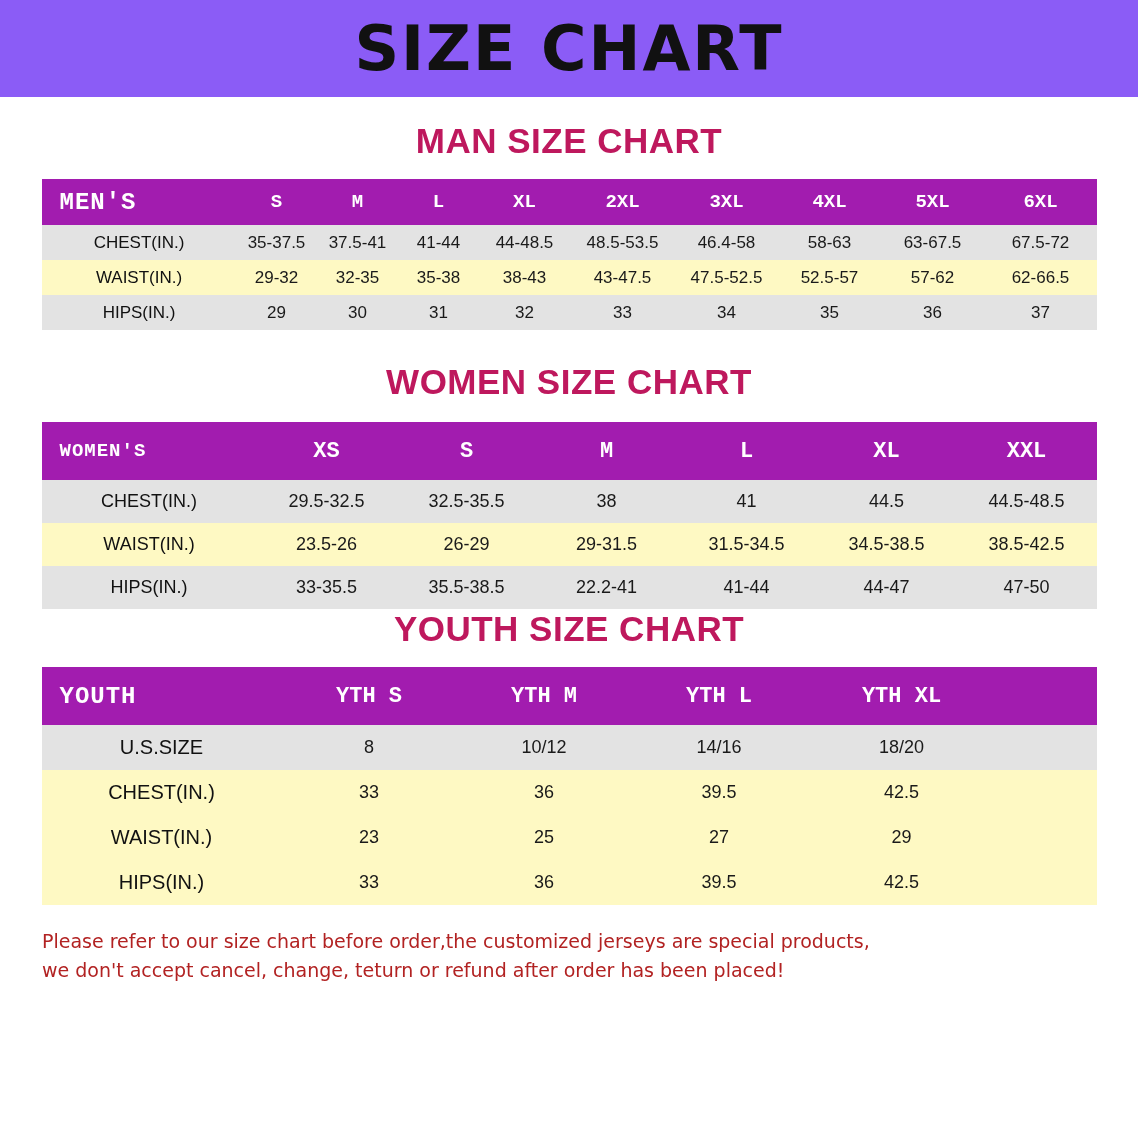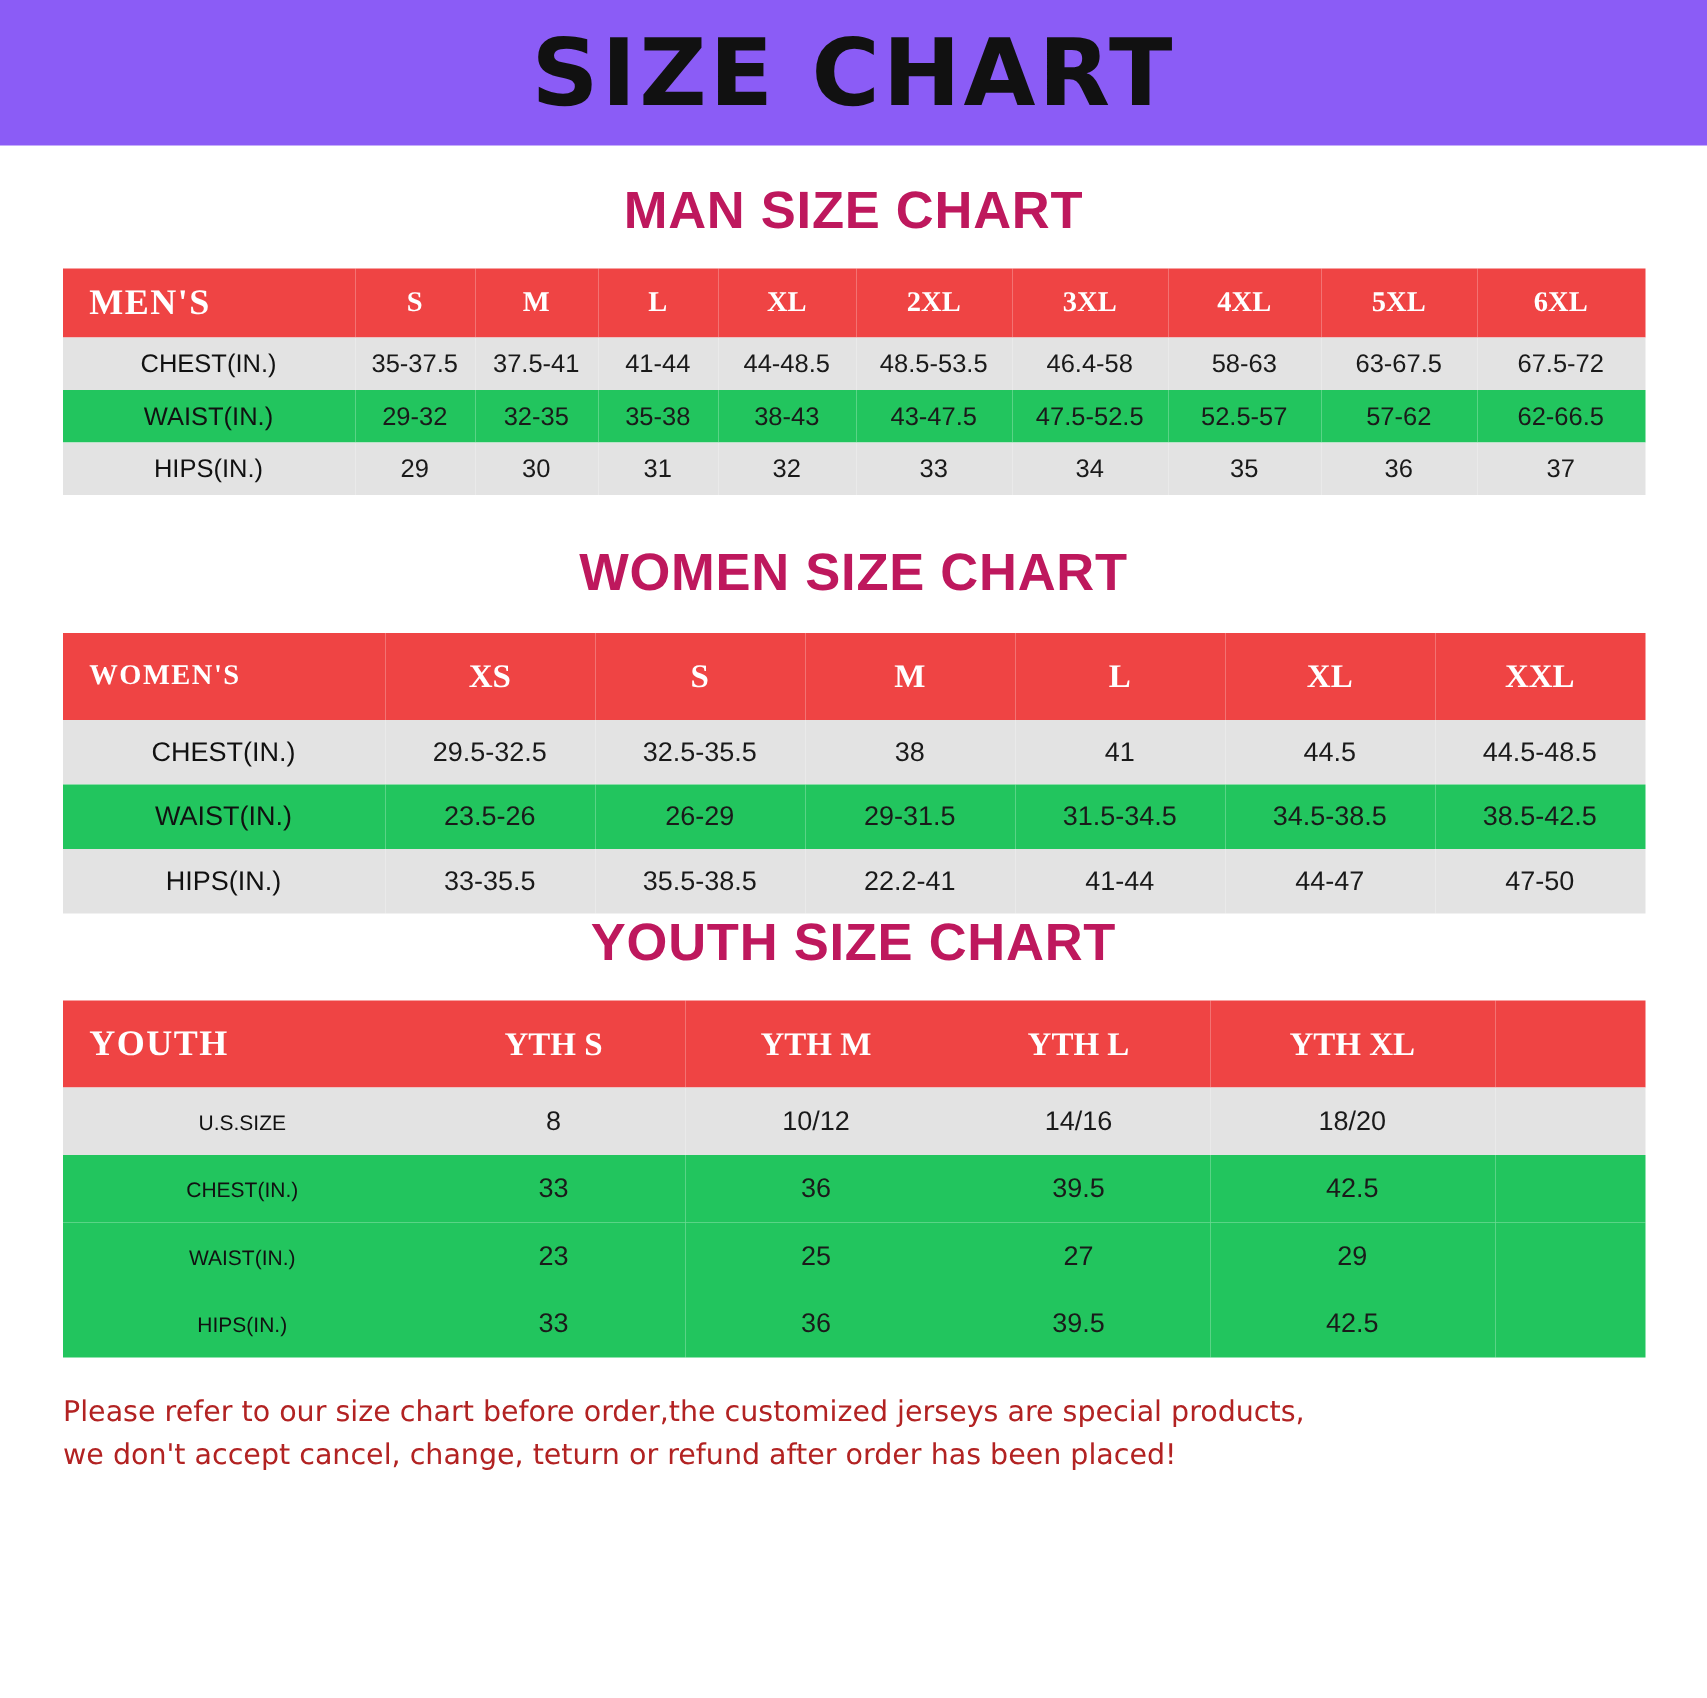--- a/index.html
+++ b/index.html
@@ -51,26 +51,26 @@
     border-collapse: collapse;
     table-layout: fixed;
   }
   .chart-wrap { display: flex; justify-content: center; }
 
   .men-table   { width: 1055px; margin-top: 18px; }
   .women-table { width: 1055px; margin-top: 20px; }
   .youth-table { width: 1055px; margin-top: 18px; }
 
   thead th {
-    background: #ef4444;
+    background: #a21caf;
     color: #ffffff;
     font-weight: bold;
     text-align: center;
     vertical-align: middle;
-    font-family: Liberation Serif, serif;
+    font-family: Liberation Mono, monospace;
   }
   .men-table thead th   { height: 46px; font-size: 19px; }
   .women-table thead th { height: 58px; font-size: 22px; }
   .youth-table thead th { height: 58px; font-size: 22px; }
 
   th.row-head-cell {
     text-align: left;
     padding-left: 18px;
     letter-spacing: 1px;
   }
@@ -86,24 +86,24 @@
   .men-table tbody td   { height: 35px; font-size: 17px; }
   .women-table tbody td { height: 43px; font-size: 18px; }
   .youth-table tbody td { height: 45px; font-size: 18px; }
 
   td.rowlabel {
     text-align: center;
     color: #111111;
   }
   .men-table td.rowlabel   { font-size: 17px; }
   .women-table td.rowlabel { font-size: 18px; }
-  .youth-table td.rowlabel { font-size: 14px; }
+  .youth-table td.rowlabel { font-size: 20px; }
 
   tr.shade td { background: #e3e3e3; }
-  tr.plain td { background: #22c55e; }
+  tr.plain td { background: #fef9c3; }
 
   
   .note {
     margin: 22px 28px 0 42px;
     color: #b22222;
     font-family: "DejaVu Sans", sans-serif;
     font-size: 19px;
     line-height: 1.55;
     text-align: left;
   }

